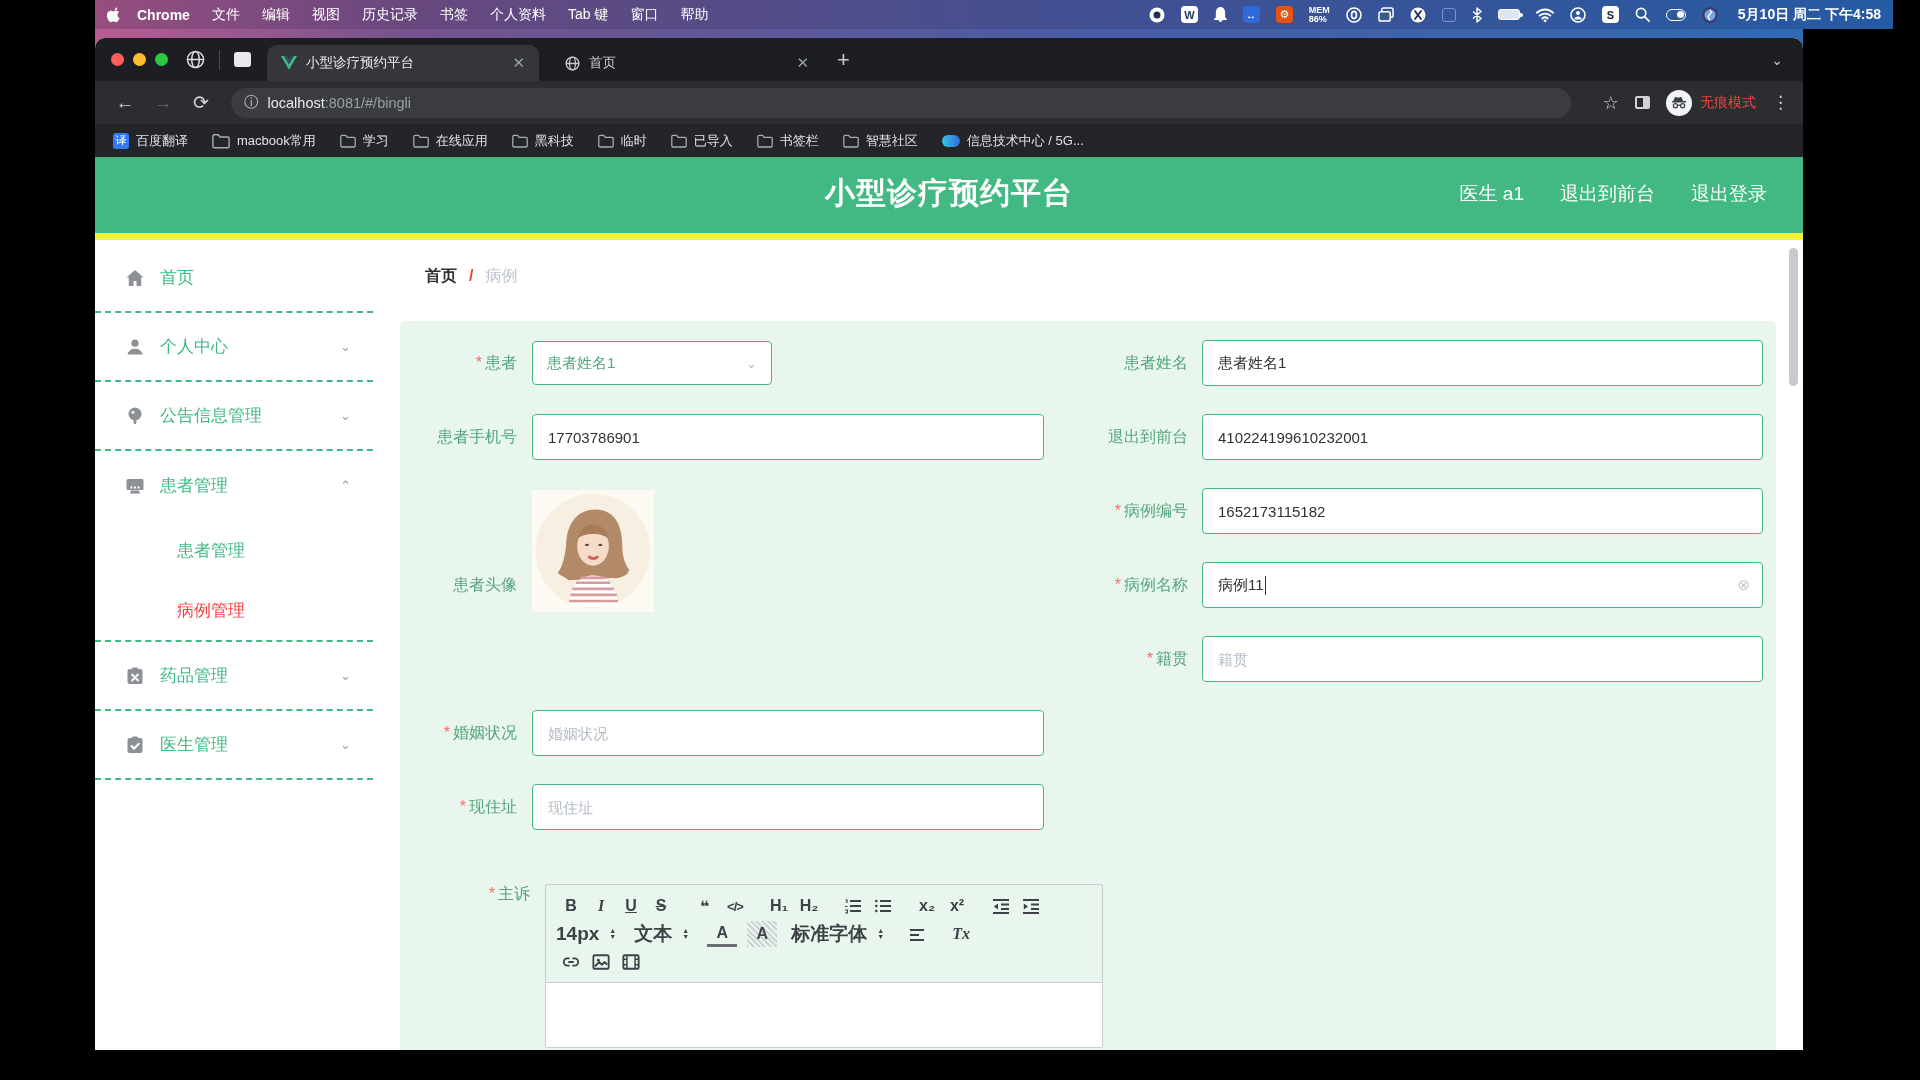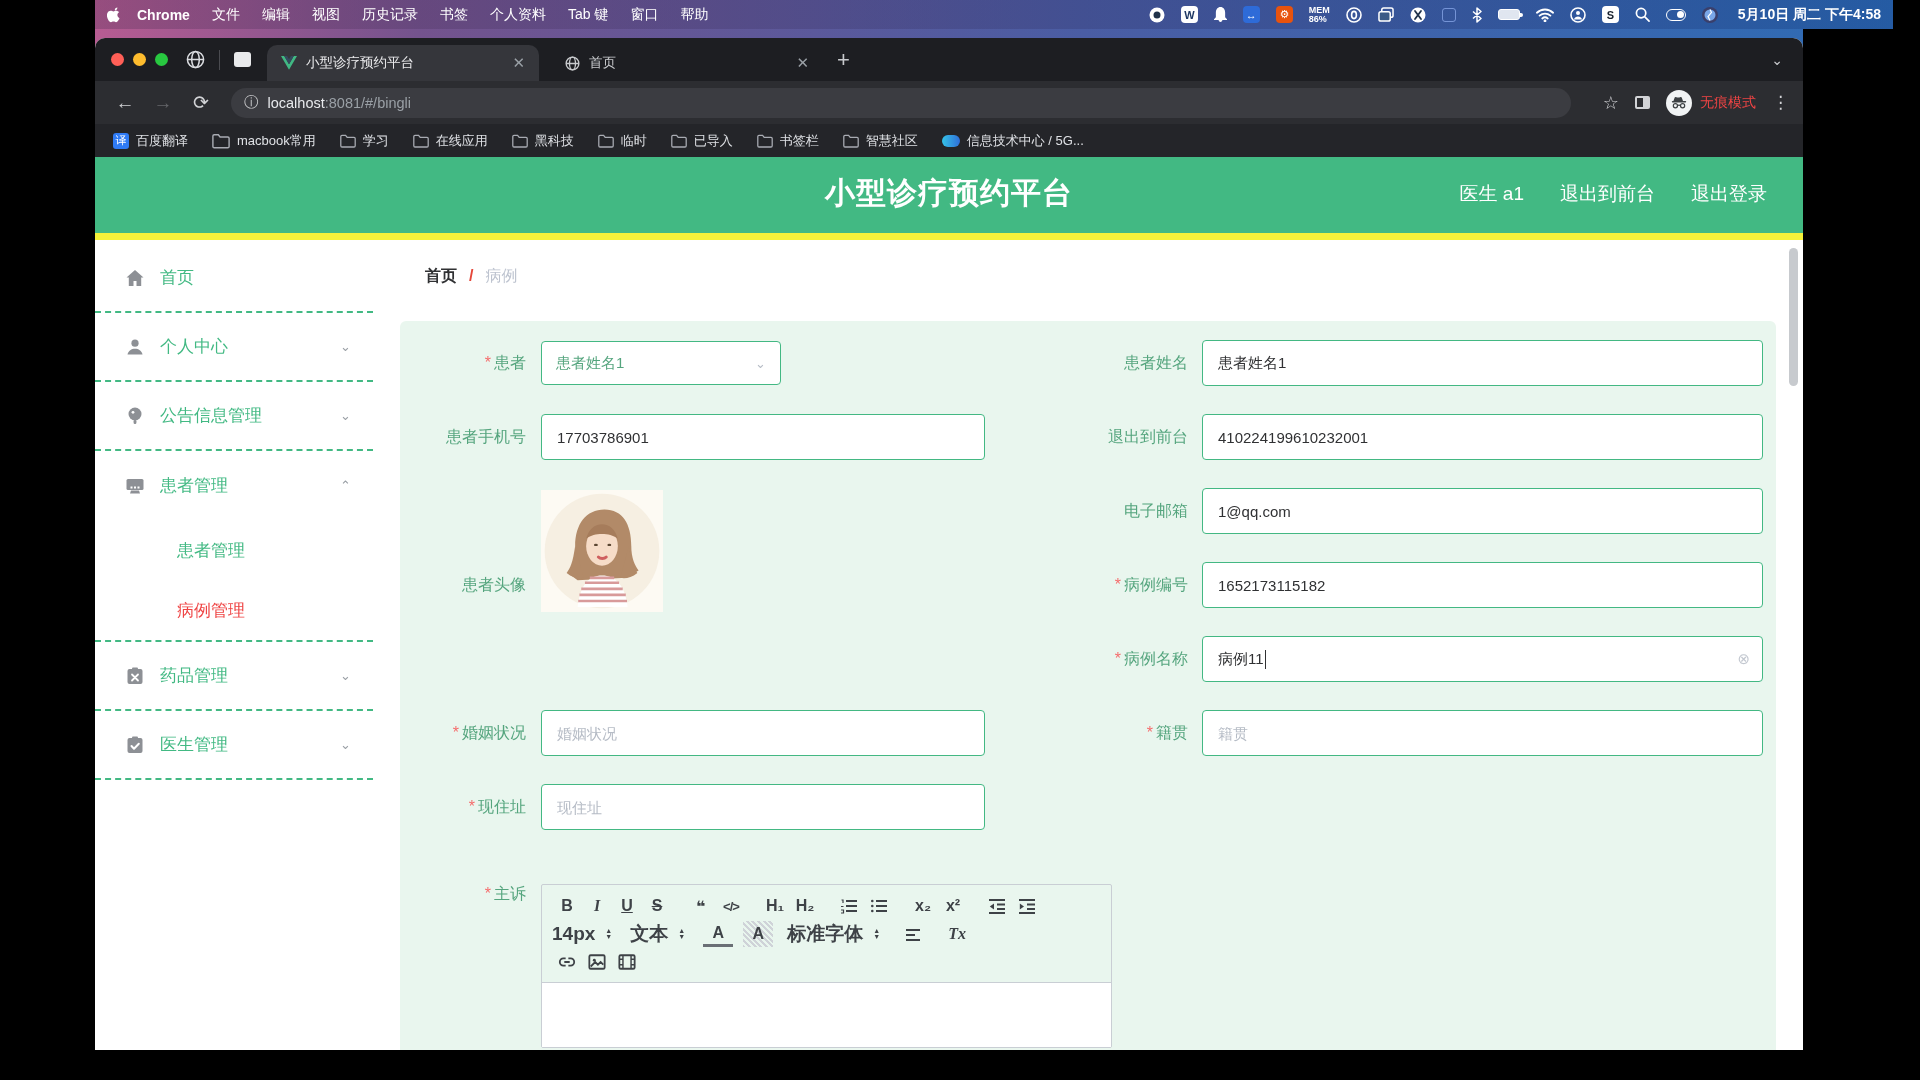--- a/index.html
+++ b/index.html
@@ -93,42 +93,42 @@
   .crumbbar { height:72px; display:flex; align-items:center; padding:0 52px; font-size:16px; flex:0 0 auto; }
   .crumb-home { color:#303133; font-weight:700; }
   .crumb-sep { color:#e5473a; margin:0 12px; font-weight:700; }
   .crumb-cur { color:#bdc3cf; }
 
   .panel-wrap { flex:1; position:relative; }
   .panel { position:absolute; left:27px; right:27px; top:9px; bottom:-60px;
     background:#e9f6ee; border-radius:6px; }
 
   .col { position:absolute; top:5px; }
-  .col-left { left:12px; width:700px; }
+  .col-left { left:3px; width:700px; }
   .col-right { left:560px; width:820px; }
   .frow { height:74px; display:flex; align-items:center; }
   .flabel { width:129px; text-align:right; padding-right:15px; font-size:16px; color:#55a57e; flex:0 0 auto; }
   .flabel-r { width:242px; text-align:right; padding-right:14px; font-size:16px; color:#55a57e; flex:0 0 auto; }
   .req { color:#f56c6c; margin-right:3px; }
   .f-input { height:46px; border:1px solid #43b883; border-radius:4px; background:#fff;
     padding:0 15px; font-size:15px; color:#303133; outline:none; font-family:inherit; }
   .f-input::placeholder { color:#b6bcc6; }
-  .w-left { width:444px; } .w-right { width:561px; }
+  .w-left { width:512px; } .w-right { width:561px; }
   .f-select { width:240px; height:44px; border:1px solid #43b883; border-radius:4px; background:#fff;
     display:flex; align-items:center; padding:0 14px; font-size:15px; color:#55a57e; }
   .f-select .chev { margin-left:auto; color:#b6bcc6; font-size:13px; }
   .fake-input { position:relative; display:flex; align-items:center; }
   .caret { display:inline-block; width:1.5px; height:19px; background:#303133; margin-left:1px; }
   .clear-ic { position:absolute; right:12px; color:#c3c8d0; font-size:15px; }
 
   .avatar-row { height:222px; display:flex; align-items:center; }
   .avatar-box { height:222px; display:flex; align-items:flex-start; padding-top:16px; }
   .avatar-img { width:122px; height:122px; }
 
-  .editor-row { display:flex; align-items:flex-start; padding-top:40px; }
+  .editor-row { display:flex; align-items:flex-start; padding-top:40px;margin-left:13px; }
   .editor { width:720px; border:1px solid #c9ced4; border-radius:2px; }
   .ed-toolbar { padding:7px 10px 6px; border-bottom:1px solid #c9ced4; color:#3e4247; }
   .ed-line { display:flex; align-items:center; min-height:28px; flex-wrap:nowrap; }
   .ed-btn { min-width:30px; height:26px; display:inline-flex; align-items:center; justify-content:center;
     font-size:16px; font-weight:700; color:#3e4247; }
   .ed-btn.sp { margin-left:14px; }
   .ed-btn.it { font-style:italic; font-family:"Liberation Serif",serif; }
   .ed-btn.un { text-decoration:underline; }
   .ed-btn.st { text-decoration:line-through; }
   .ed-btn.code { font-size:13px; letter-spacing:-1px; }
@@ -588,24 +588,20 @@
             <div class="col col-right">
               <div class="frow">
                 <span class="flabel-r">患者姓名</span>
                 <input class="f-input w-right" value="患者姓名1" style="">
               </div>
               <div class="frow">
                 <span class="flabel-r">退出到前台</span>
                 <input class="f-input w-right" value="410224199610232001" style="">
               </div>
               <div class="frow">
-                <span class="flabel-r">电子邮箱</span>
-                <input class="f-input w-right" value="1@qq.com" style="">
-              </div>
-              <div class="frow">
                 <span class="flabel-r"><span class="req">*</span><span>病例编号</span></span>
                 <input class="f-input w-right" value="1652173115182" style="">
               </div>
               <div class="frow">
                 <span class="flabel-r"><span class="req">*</span><span>病例名称</span></span>
                 <div class="f-input w-right fake-input">
                   <span>病例11</span>
                   <span class="caret"></span>
                   <span class="clear-ic">⊗</span>
                 </div>

